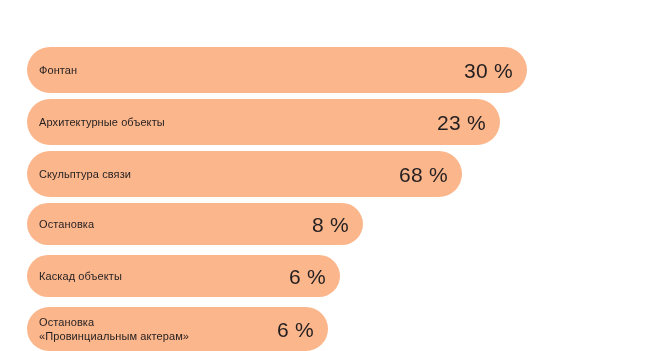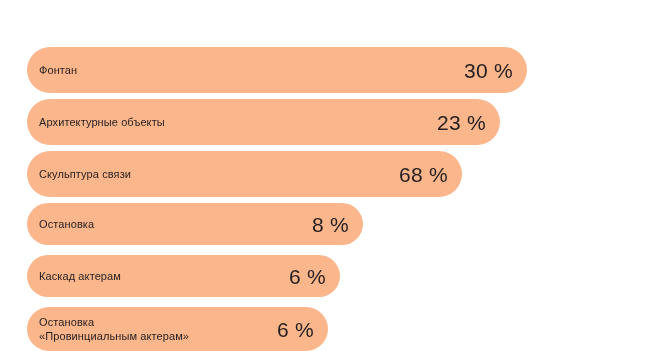--- a/index.html
+++ b/index.html
@@ -69,21 +69,21 @@
     <span class="bar-label" style="color: rgb(35, 31, 32);">Скульптура связи</span>
     <span class="bar-value" style="color: rgb(35, 31, 32);">68 %</span>
   </div>
 
   <div class="bar-row" style="top: 183px; width: 336px; height: 42px; background: rgb(251, 182, 140);">
     <span class="bar-label" style="color: rgb(35, 31, 32);">Остановка</span>
     <span class="bar-value" style="color: rgb(35, 31, 32);">8 %</span>
   </div>
 
   <div class="bar-row" style="top: 235px; width: 313px; height: 42px; background: rgb(251, 182, 140);">
-    <span class="bar-label" style="color: rgb(35, 31, 32);">Каскад актерам</span>
+    <span class="bar-label" style="color: rgb(35, 31, 32);">Каскад объекты</span>
     <span class="bar-value" style="color: rgb(35, 31, 32);">6 %</span>
   </div>
 
   <div class="bar-row" style="top: 287px; width: 301px; height: 44px; background: rgb(251, 182, 140);">
     <span class="bar-label" style="color: rgb(35, 31, 32);">Остановка
 «Провинциальным актерам»</span>
     <span class="bar-value" style="color: rgb(35, 31, 32);">6 %</span>
   </div>
 
 </div>

